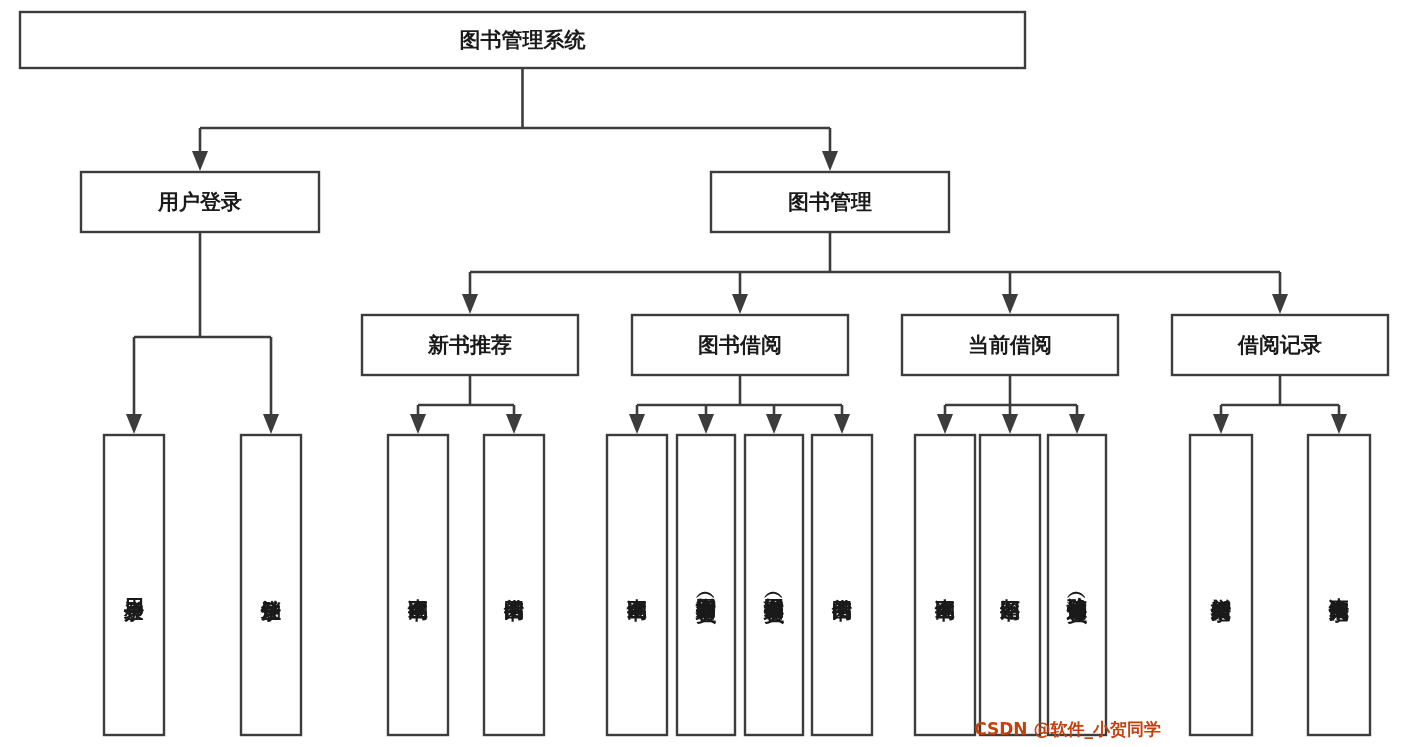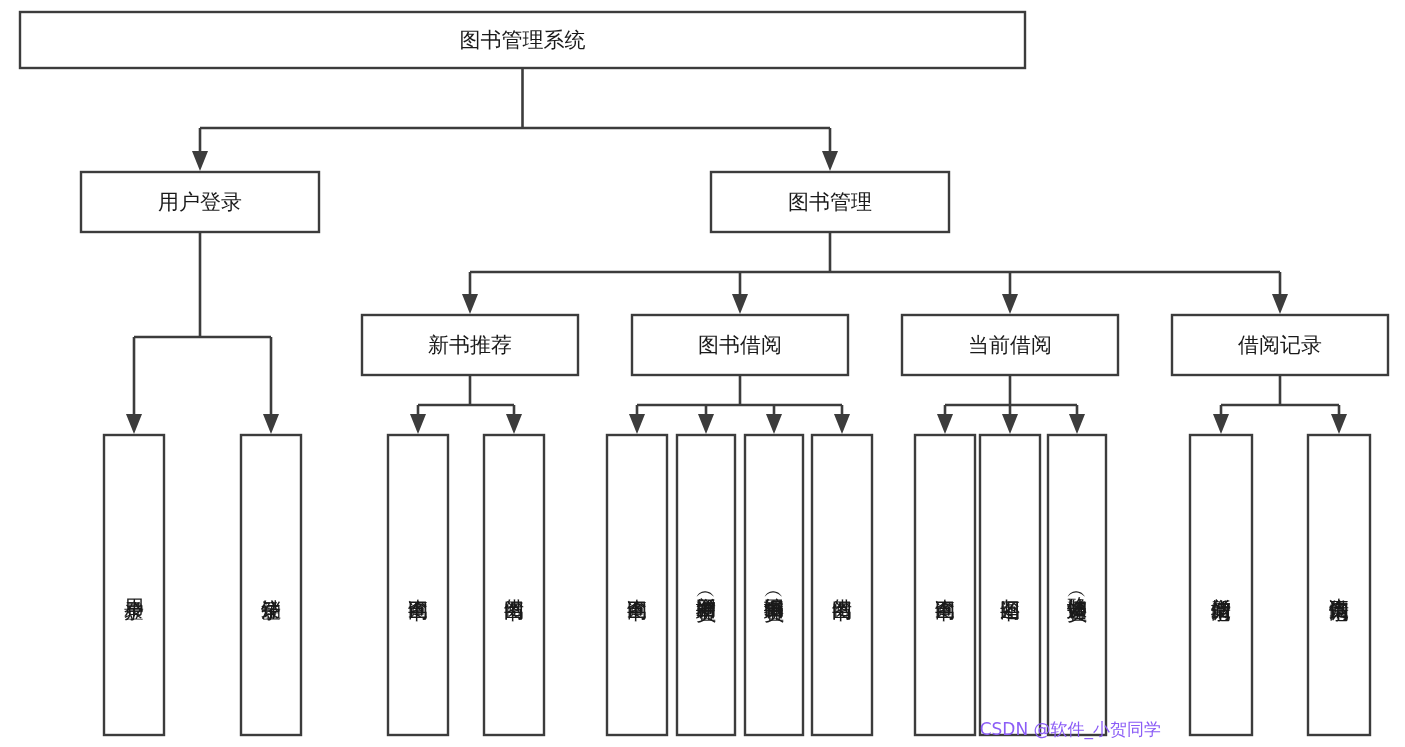--- a/index.html
+++ b/index.html
@@ -12,20 +12,21 @@
     height: 747px;
     font-family: "DejaVu Sans", "Liberation Sans", sans-serif;
     overflow: hidden;
     position: relative;
   }
   #diagram-root {
     position: relative;
     width: 1175px;
     height: 747px;
     background: #ffffff;
+    font-weight: bold;
   }
   svg#tree-svg {
     position: absolute;
     left: 0;
     top: 0;
     width: 1405px;
     height: 747px;
     display: block;
   }
   .node-box {
@@ -65,21 +66,21 @@
     align-items: center;
     justify-content: center;
     pointer-events: none;
   }
   #watermark {
     position: absolute;
     right: 14px;
     bottom: 6px;
     font-family: "DejaVu Sans", "Liberation Sans", sans-serif;
     font-size: 17px;
-    color: #8b5cf6;
+    color: #c2410c;
     white-space: nowrap;
     pointer-events: none;
     text-align: center;
   }
 </style>
 </head>
 <body>
 
 <div id="diagram-root">
 

